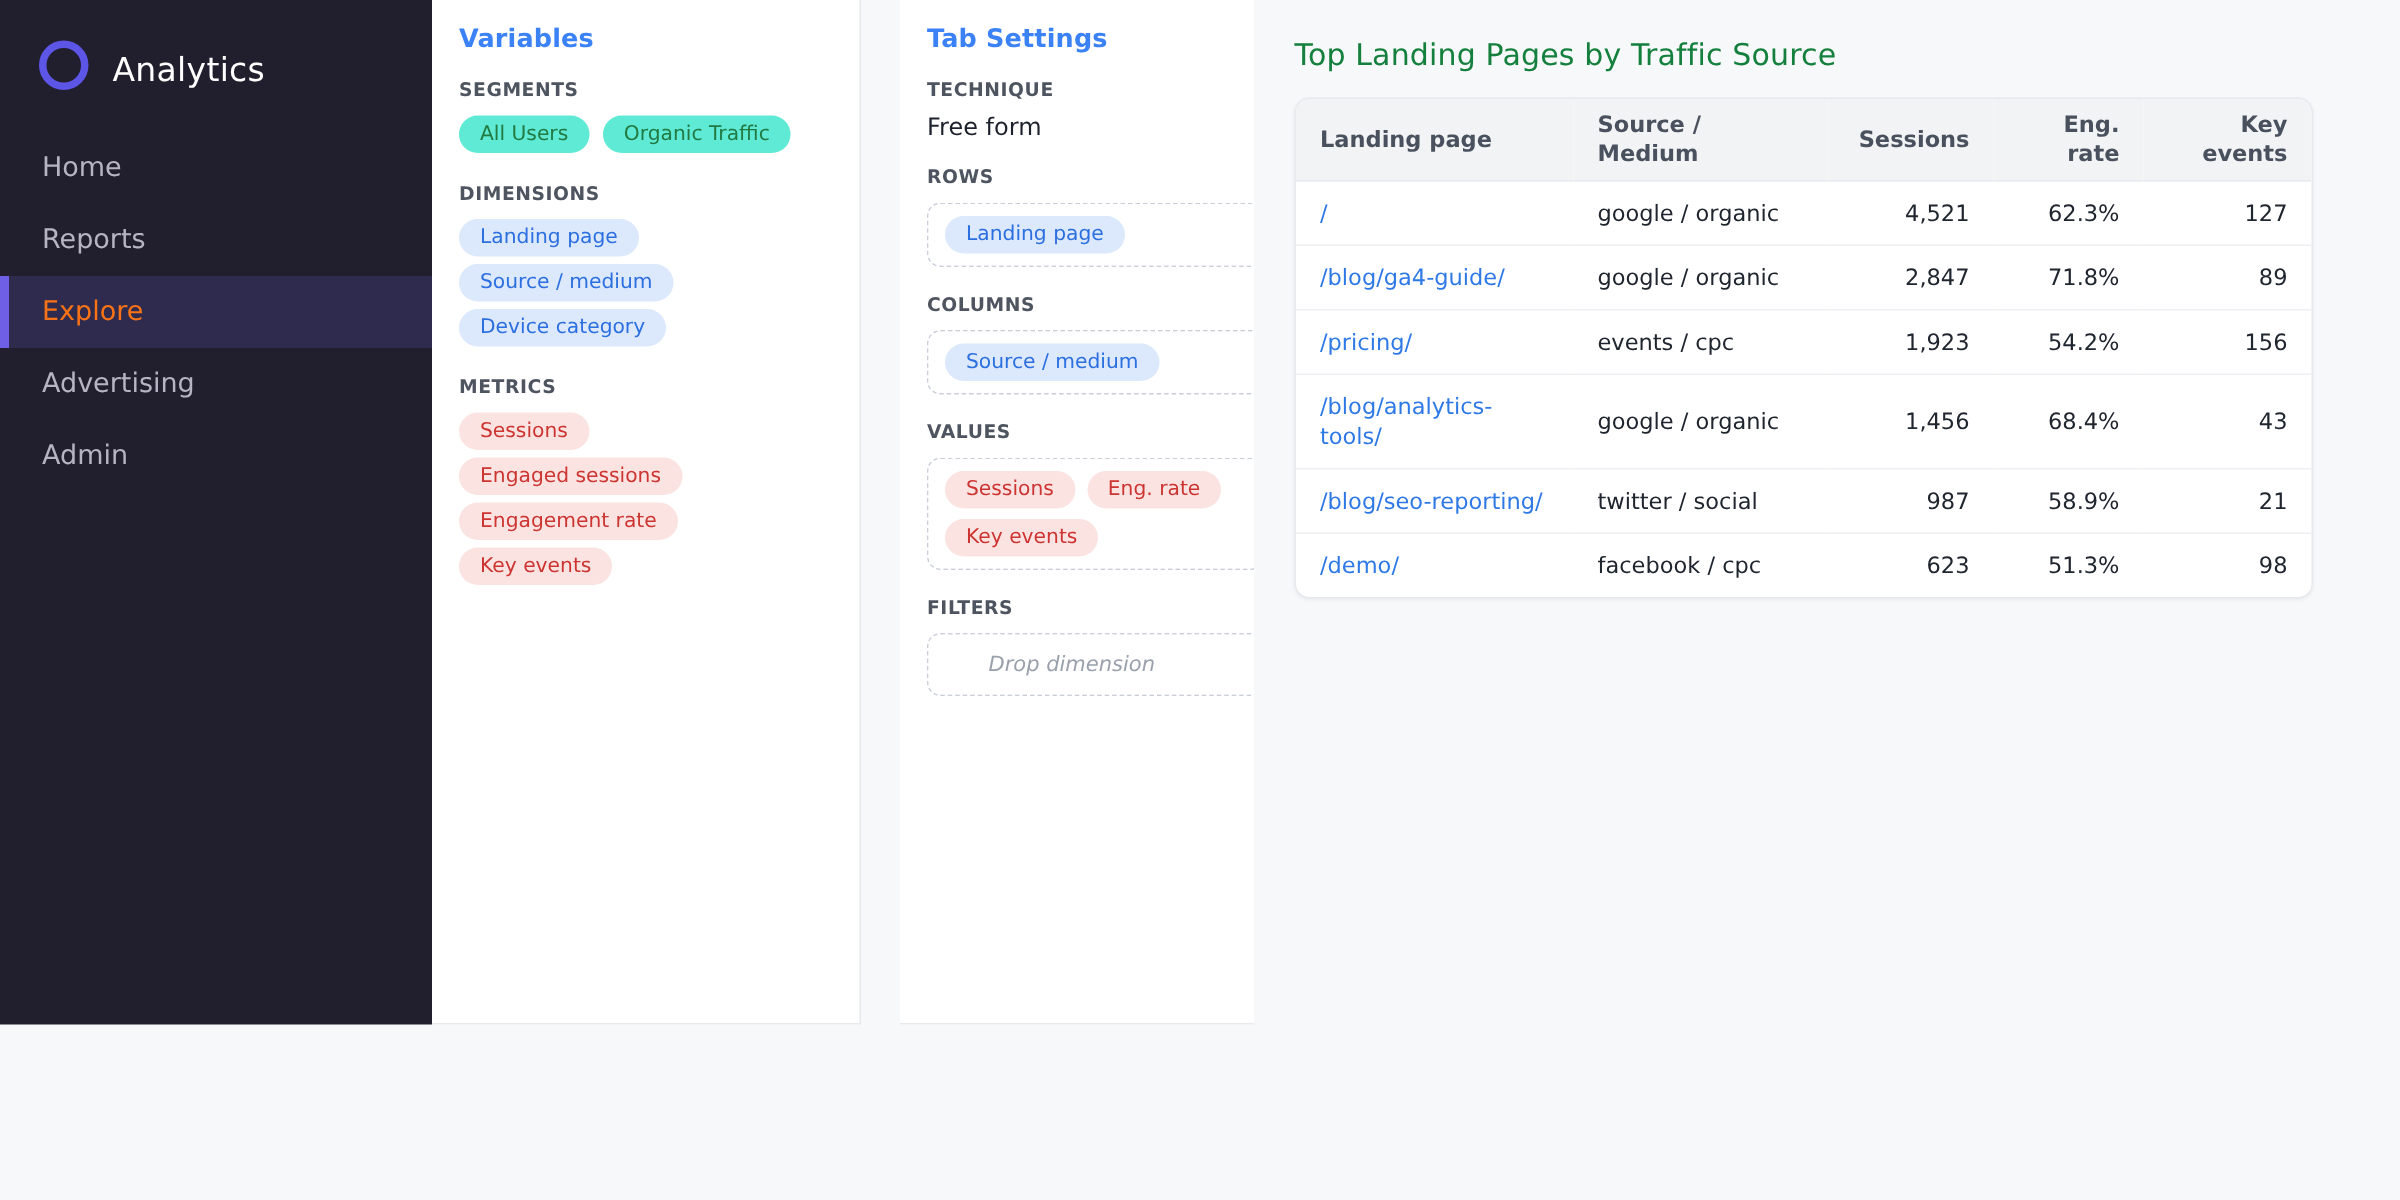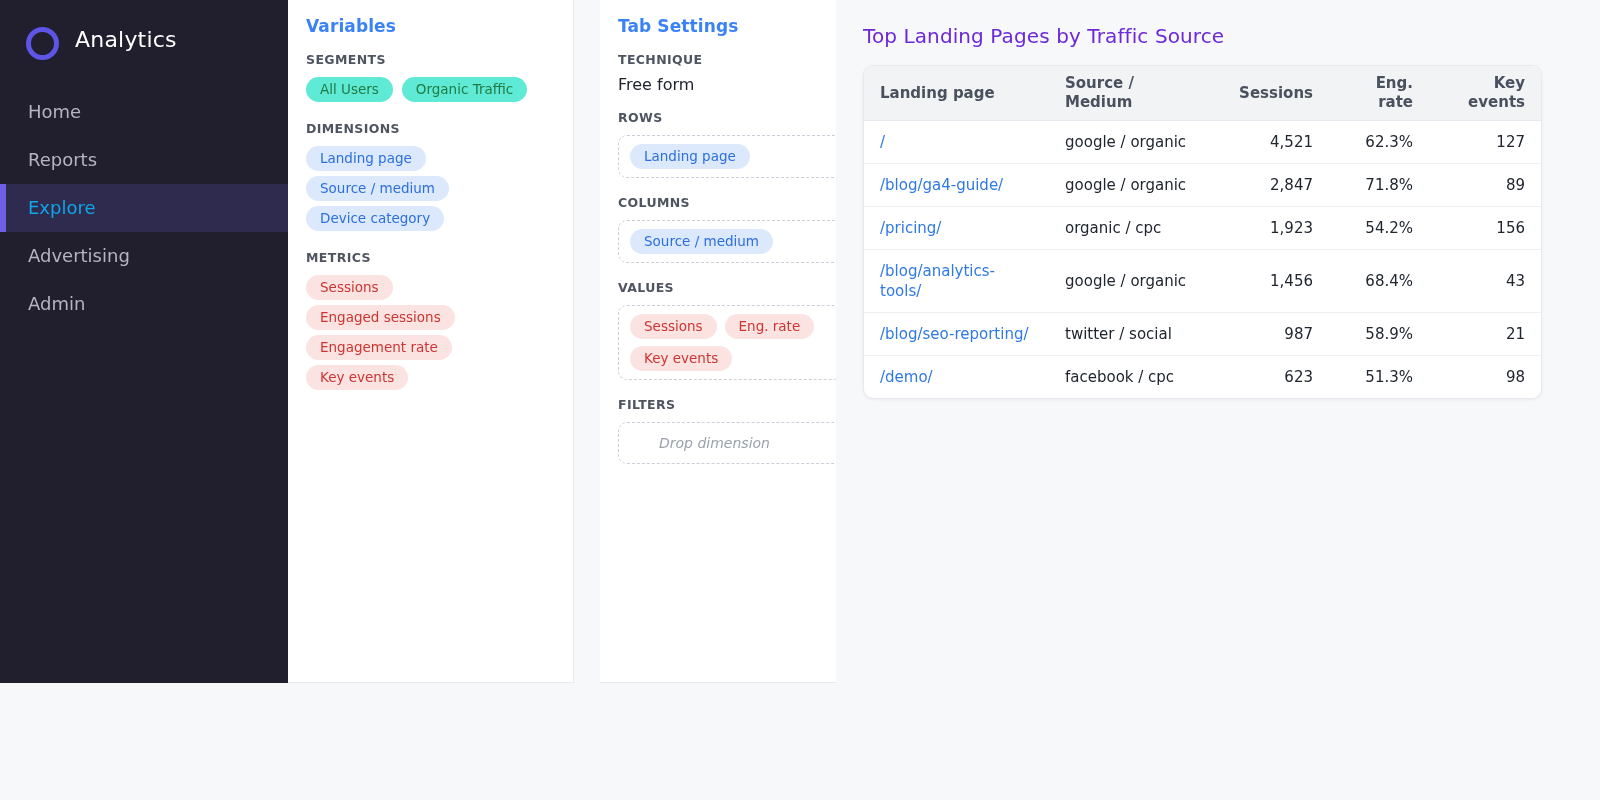--- a/index.html
+++ b/index.html
@@ -9,32 +9,32 @@
     font-family:"DejaVu Sans","Liberation Sans",sans-serif;
     -webkit-font-smoothing:antialiased;
   }
   .app{position:relative;width:1600px;height:800px;}
 
   
   .sidebar{
     position:absolute;left:0;top:0;width:288px;height:683px;
     background:#211e2d;color:#b6b3c3;
   }
-  .logo{display:flex;align-items:flex-start;gap:16px;padding:27px 28px 26px 26px;}
+  .logo{display:flex;align-items:flex-end;gap:16px;padding:27px 28px 26px 26px;}
   .logo-ring{
     width:33px;height:33px;box-sizing:border-box;border-radius:50%;
     border:5px solid #5c55e6;flex:0 0 auto;
   }
   .logo-text{color:#ffffff;font-size:22px;font-weight:500;letter-spacing:.2px;}
   .nav{margin-top:2px;}
   .nav-item{
     padding:14px 28px;font-size:18px;line-height:20px;color:#b6b3c3;cursor:pointer;
   }
   .nav-item.active{
-    background:#2f2b4e;color:#0ea5e9;
+    background:#2f2b4e;color:#f97316;
     border-left:6px solid #6e5fe6;padding-left:22px;
   }
 
   
   .panel{
     position:absolute;top:0;height:683px;background:#ffffff;box-sizing:border-box;
     border-right:1px solid #e7e9ee;border-bottom:1px solid #e7e9ee;
     padding:16px 18px;
   }
   .panel-variables{left:288px;width:286px;}
@@ -66,21 +66,21 @@
     display:flex;flex-wrap:wrap;gap:7px 8px;align-items:center;
   }
   .placeholder{font-size:14px;font-style:italic;color:#9aa1ac;padding:1px 2px;margin-left:27px;}
 
   
   .main{
     position:absolute;left:836px;top:0;width:764px;height:800px;box-sizing:border-box;
     padding:24px 0 0 27px;background:#f7f8fa;
   }
   .page-title{
-    margin:0 0 17px 0;font-size:20px;font-weight:500;color:#6d28d9;letter-spacing:.1px;
+    margin:0 0 17px 0;font-size:20px;font-weight:500;color:#15803d;letter-spacing:.1px;
   }
   .card{
     width:677px;background:#ffffff;border:1px solid #e7e9ec;border-radius:10px;
     box-shadow:0 1px 3px rgba(16,24,40,.06);overflow:hidden;
   }
   table{width:100%;border-collapse:collapse;table-layout:fixed;}
   col.c-landing{width:185px;} col.c-source{width:170px;} col.c-sessions{width:110px;}
   col.c-eng{width:100px;} col.c-key{width:112px;}
   thead th{
     background:#f2f3f5;color:#4a515e;font-size:15px;font-weight:700;
@@ -214,21 +214,21 @@
             </tr>
             <tr>
               <td class="wrap"><a class="page-link" href="#">/blog/ga4-guide/</a></td>
               <td class="left">google / organic</td>
               <td class="right">2,847</td>
               <td class="right">71.8%</td>
               <td class="right">89</td>
             </tr>
             <tr>
               <td class="wrap"><a class="page-link" href="#">/pricing/</a></td>
-              <td class="left">organic / cpc</td>
+              <td class="left">events / cpc</td>
               <td class="right">1,923</td>
               <td class="right">54.2%</td>
               <td class="right">156</td>
             </tr>
             <tr>
               <td class="wrap"><a class="page-link" href="#">/blog/analytics-tools/</a></td>
               <td class="left">google / organic</td>
               <td class="right">1,456</td>
               <td class="right">68.4%</td>
               <td class="right">43</td>

